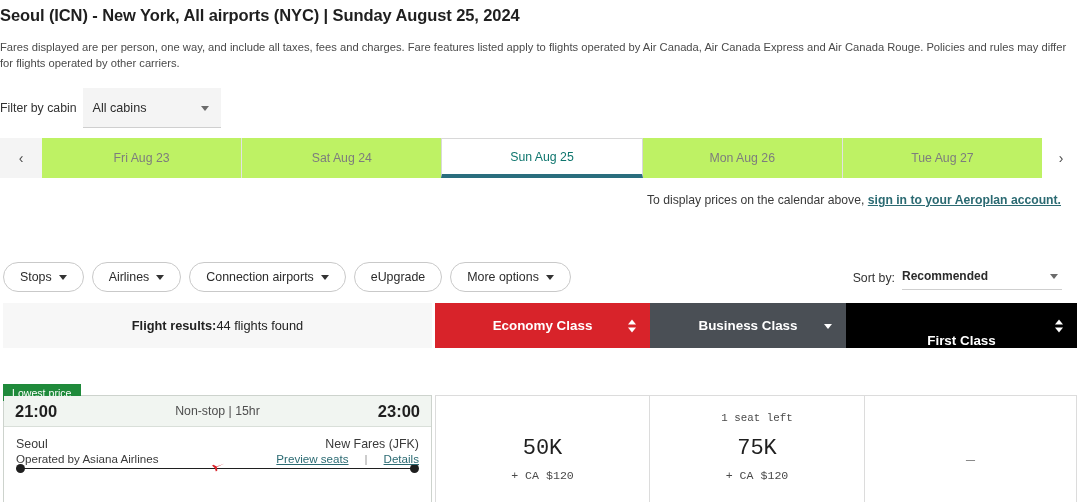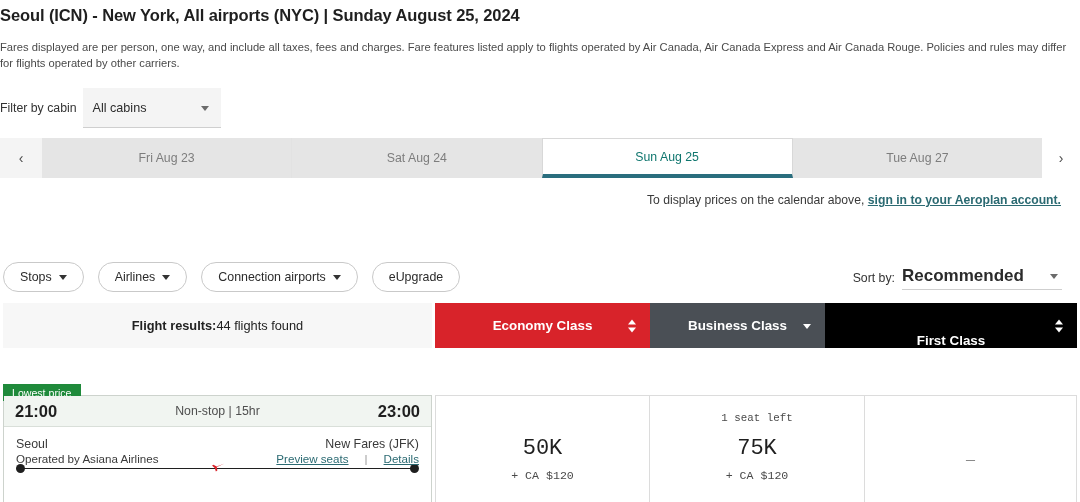--- a/index.html
+++ b/index.html
@@ -93,21 +93,21 @@
   }
   .nav-arrow.right { background: #ffffff; margin-left: auto; width: 38px; }
   .date-tabs { display: flex; flex: 1; }
   .date-tab {
     flex: 1;
     display: flex;
     align-items: center;
     justify-content: center;
     font-size: 12.3px;
     color: #7d7d7d;
-    background: #e5e5e5;
+    background: #bef264;
     border-left: 1px solid #e2e2e2;
     cursor: pointer;
     position: relative;
   }
   .date-tab:first-child { border-left: none; }
   .date-tab.active {
     color: #0f766e;
     font-weight: normal;
     border: 1px solid #d8d8d8;
     border-bottom: 4px solid #2a6e7e;
@@ -126,21 +126,21 @@
     color: #2b6a72;
     text-decoration: underline;
     font-weight: bold;
   }
 
   
   .filter-row {
     position: absolute;
     left: 3px; top: 262px;
     display: flex;
-    gap: 14px;
+    gap: 8px;
     align-items: center;
   }
   .pill {
     height: 30px;
     padding: 0 16px;
     border: 1px solid #c9c9c9;
     border-radius: 16px;
     background: #ffffff;
     font-size: 12.4px;
     color: #2b2b2b;
@@ -173,21 +173,21 @@
   }
   .sort-select {
     position: relative;
     width: 160px;
     height: 28px;
     border: none;
     border-bottom: 1px solid #cfcfcf;
     background: #ffffff;
     display: flex;
     align-items: center;
-    font-size: 17px;
+    font-size: 12px;
     font-weight: bold;
     color: #2b2b2b;
     cursor: pointer;
   }
   .sort-select .caret {
     position: absolute;
     right: 4px; top: 50%;
     margin-top: -2px;
     width: 0; height: 0;
     border-left: 4.5px solid transparent;
@@ -217,21 +217,21 @@
     position: relative;
     display: flex;
     align-items: center;
     justify-content: center;
     color: #ffffff;
     font-size: 13.4px;
     font-weight: bold;
     cursor: pointer;
   }
   .class-cell.economy  { width: 215px; background: #d8232a; margin-left: 3px; }
-  .class-cell.business { width: 175px; background: #4a4f55; }
+  .class-cell.business { width: 196px; background: #4a4f55; }
   .class-cell.first    { flex: 1;      background: #000000; align-items: flex-end; }
   .sort-arrows {
     position: absolute;
     right: 14px; top: 50%;
     transform: translateY(-50%);
     display: flex;
     flex-direction: column;
     gap: 3px;
     line-height: 0;
   }
@@ -415,20 +415,21 @@
       <span class="caret"></span>
     </div>
   </div>
 
   <div class="date-bar">
     <button class="nav-arrow left">‹</button>
     <div class="date-tabs">
       <div class="date-tab">Fri Aug 23</div>
       <div class="date-tab">Sat Aug 24</div>
       <div class="date-tab active">Sun Aug 25</div>
+      <div class="date-tab">Mon Aug 26</div>
       <div class="date-tab">Tue Aug 27</div>
     </div>
     <button class="nav-arrow right">›</button>
   </div>
 
   <div class="aeroplan-note">
     <span>To display prices on the calendar above, </span><a href="#">sign in to your Aeroplan account.</a>
   </div>
 
   <div class="filter-row">
@@ -439,20 +440,24 @@
     <button class="pill">
       <span>Airlines</span>
       <span class="caret"></span>
     </button>
     <button class="pill">
       <span>Connection airports</span>
       <span class="caret"></span>
     </button>
     <button class="pill">
       <span>eUpgrade</span>
+    </button>
+    <button class="pill">
+      <span>More options</span>
+      <span class="caret"></span>
     </button>
   </div>
 
   <div class="sort-wrap">
     <span class="sort-label">Sort by:</span>
     <div class="sort-select">
       <span>Recommended</span>
       <span class="caret"></span>
     </div>
   </div>

